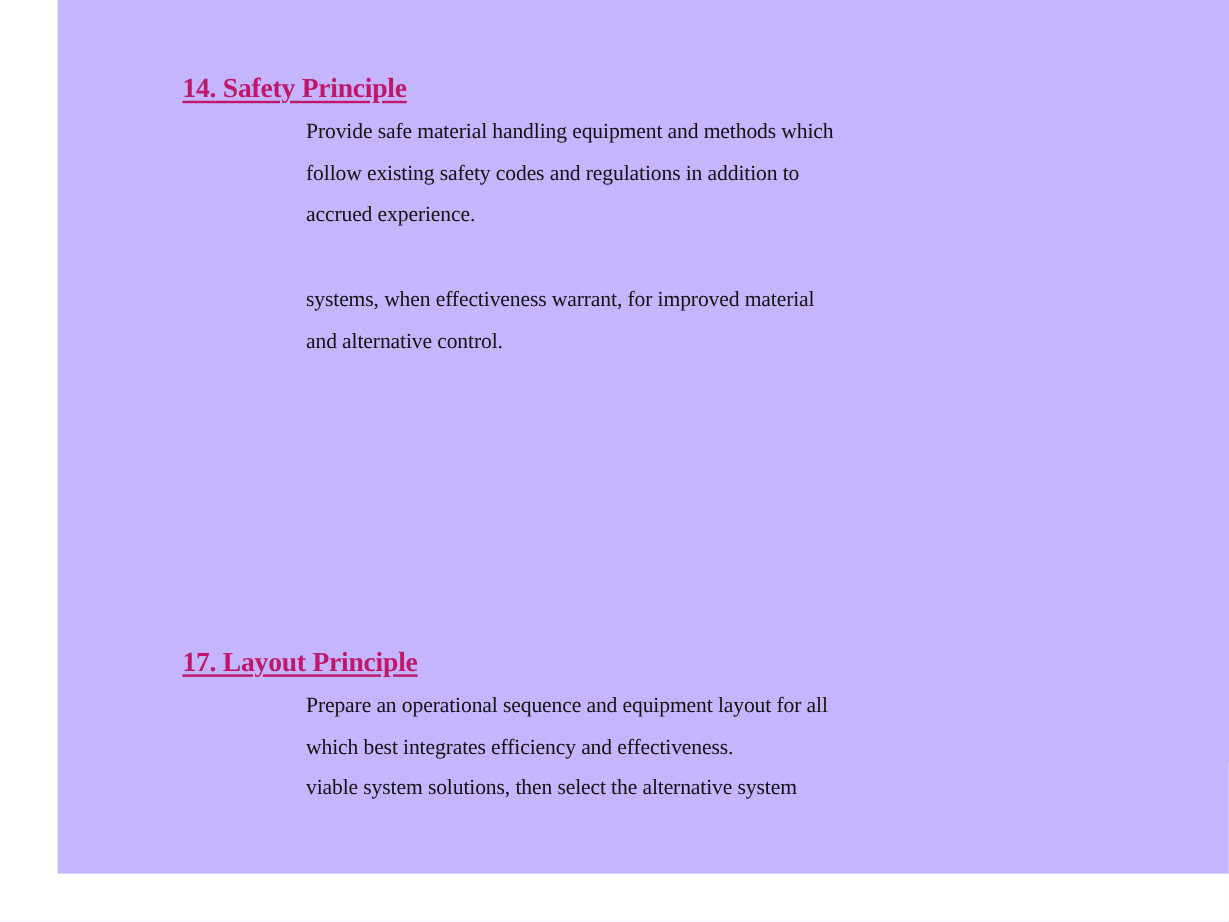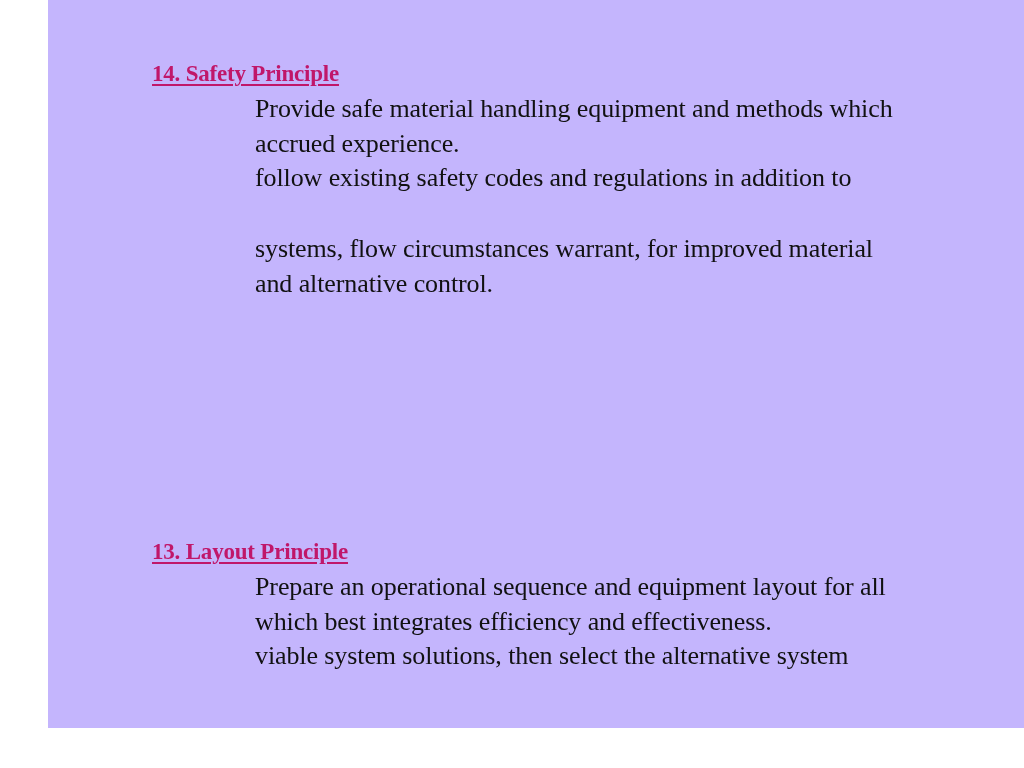--- a/index.html
+++ b/index.html
@@ -36,21 +36,21 @@
       line-height: 30px;
       text-decoration: underline;
       text-decoration-thickness: 2px;
       text-underline-offset: 3px;
       white-space: nowrap;
       letter-spacing: -0.2px;
     }
     .principle-body {
       margin-left: 103px;
       color: #111111;
-      font-size: 26px;
+      font-size: 18px;
       line-height: 34.5px;
       margin-top: 3px;
       width: 740px;
       letter-spacing: -0.1px;
       font-family: Liberation Serif, serif;
     }
     .line {
       display: block;
       white-space: nowrap;
     }
@@ -61,37 +61,37 @@
   </style>
 </head>
 <body>
 
 <div class="slide">
 
   <div class="principle" id="p14">
     <div class="principle-heading">14. Safety Principle</div>
     <div class="principle-body">
       <span class="line">Provide safe material handling equipment and methods which</span>
+      <span class="line">follow existing safety codes and regulations in addition to</span>
       <span class="line">accrued experience.</span>
-      <span class="line">follow existing safety codes and regulations in addition to</span>
     </div>
   </div>
 
   <div class="principle" id="p15">
     <div class="principle-body">
-      <span class="line">systems, flow circumstances warrant, for improved material</span>
+      <span class="line">systems, when effectiveness warrant, for improved material</span>
       <span class="line">and alternative control.</span>
     </div>
   </div>
 
   <div class="principle" id="p16">
   </div>
 
   <div class="principle" id="p17">
-    <div class="principle-heading">13. Layout Principle</div>
+    <div class="principle-heading">17. Layout Principle</div>
     <div class="principle-body">
       <span class="line">Prepare an operational sequence and equipment layout for all</span>
       <span class="line">which best integrates efficiency and effectiveness.</span>
       <span class="line">viable system solutions, then select the alternative system</span>
     </div>
   </div>
 
 </div>
 
 </body></html>

